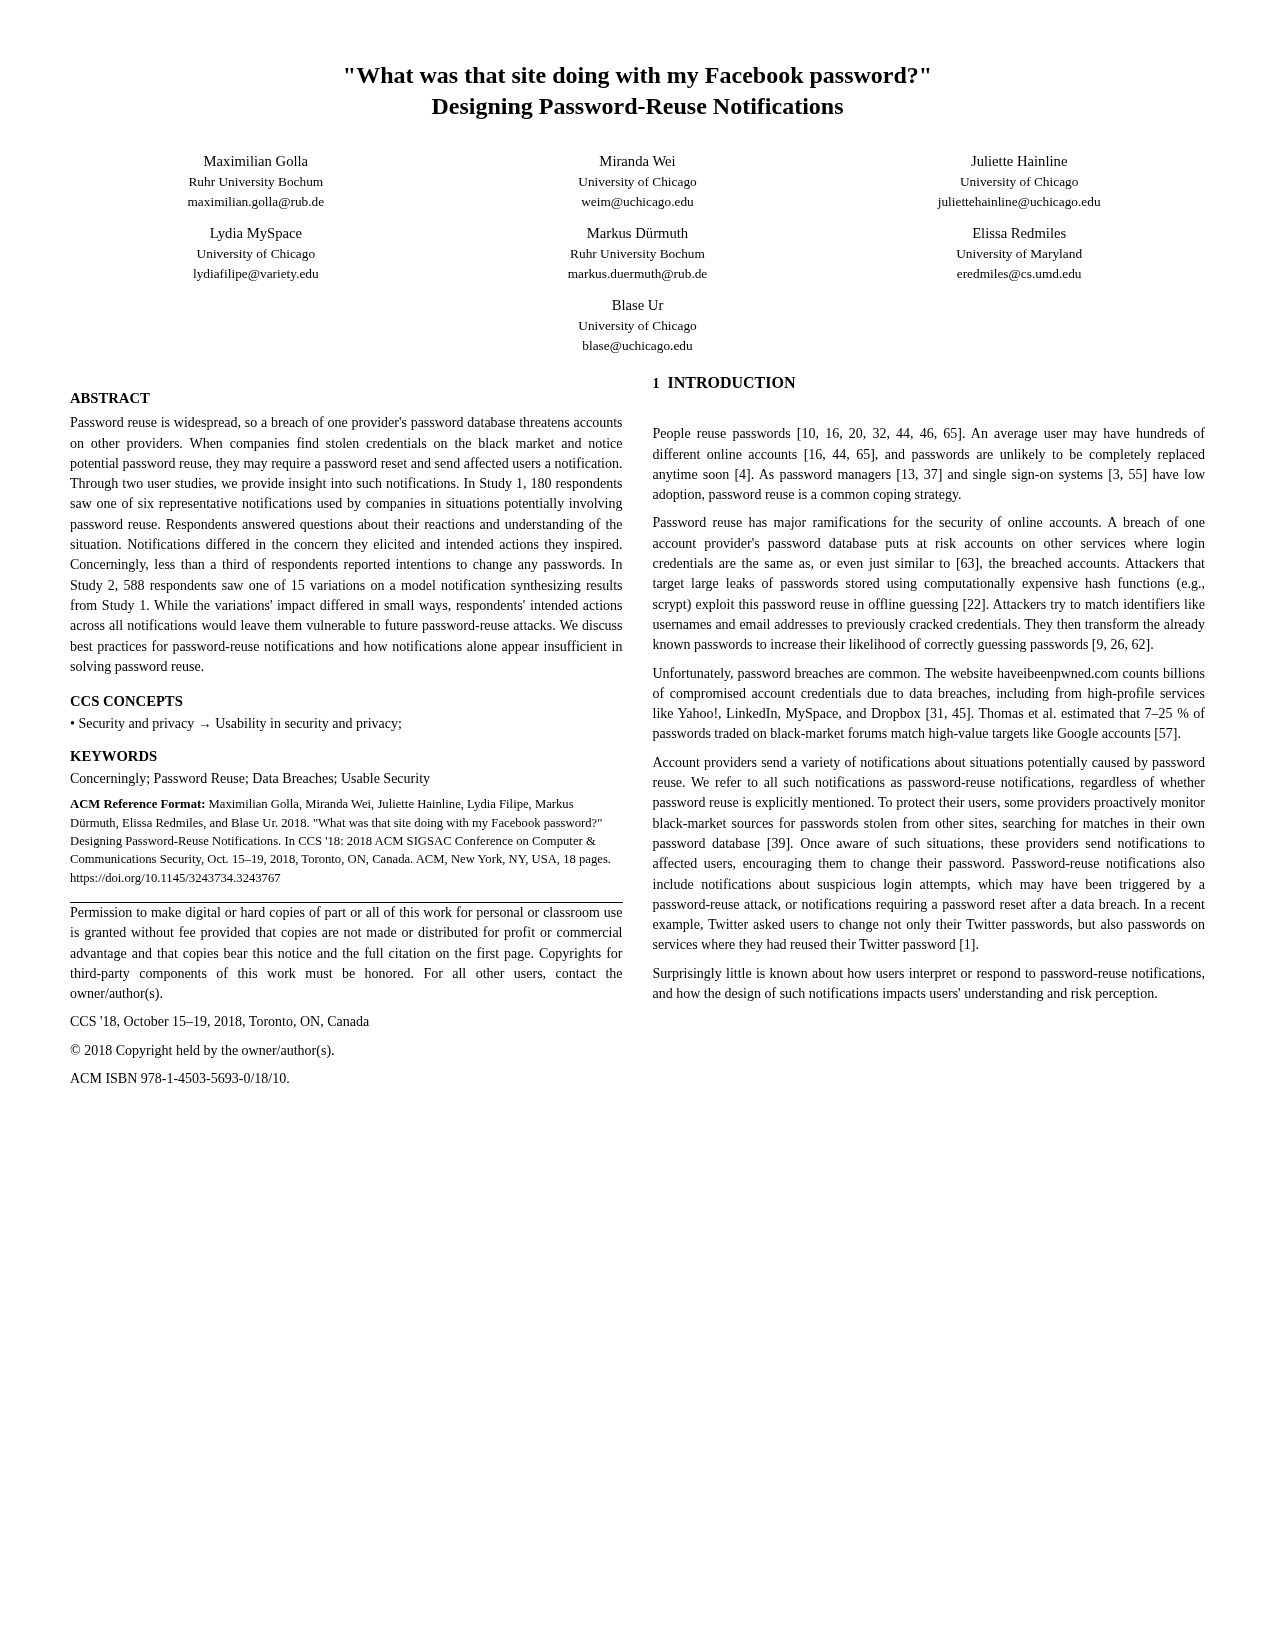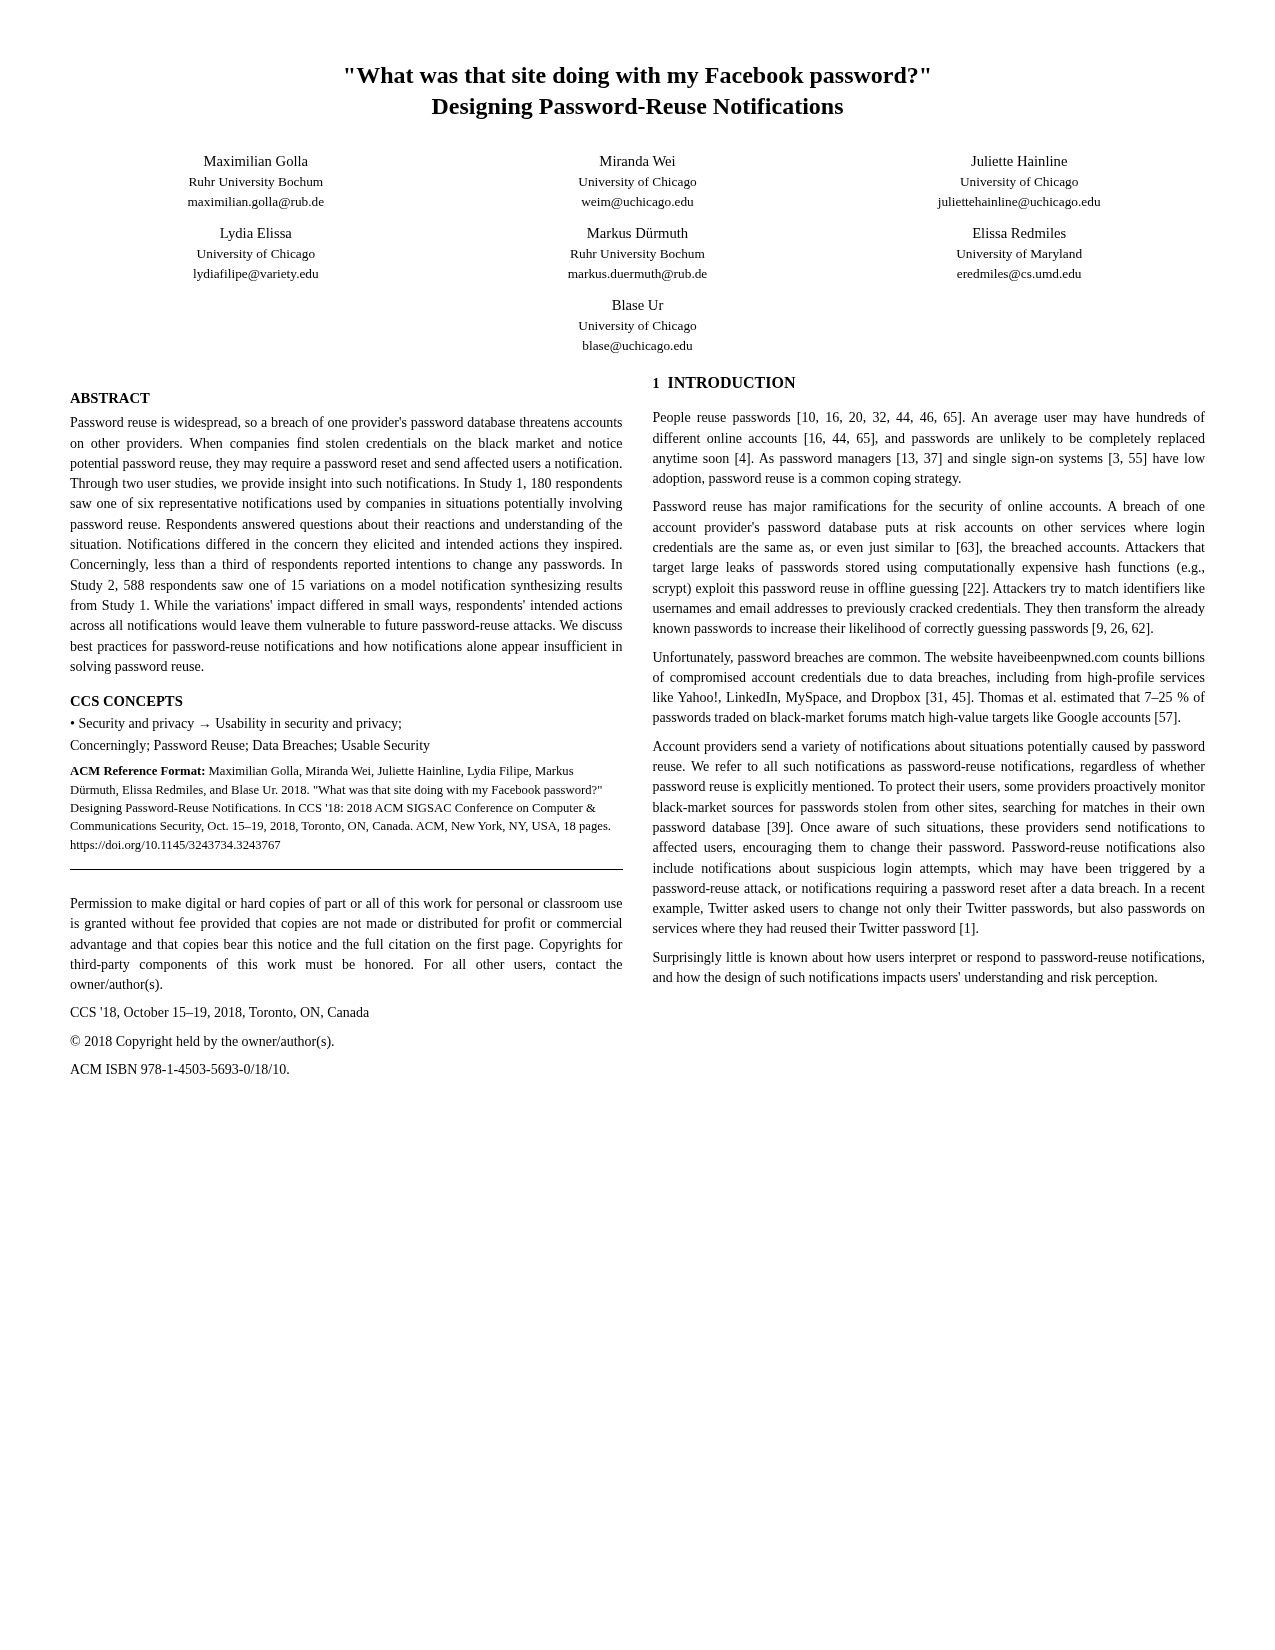--- a/index.html
+++ b/index.html
@@ -64,21 +64,21 @@
       font-size: 11pt;
       font-weight: bold;
       margin-top: 16px;
       margin-bottom: 6px;
       text-transform: uppercase;
     }
     .intro-section-title {
       font-size: 12pt;
       font-weight: bold;
       margin-top: 0;
-      margin-bottom: 8px;
+      margin-bottom: 24px;
     }
     p {
       text-align: justify;
       line-height: 1.45;
       margin-bottom: 8px;
       font-size: 10.5pt;
     }
     .keywords-line {
       font-size: 10.5pt;
       margin-bottom: 8px;
@@ -87,21 +87,21 @@
       font-size: 9.5pt;
       line-height: 1.45;
       margin-bottom: 15px;
     }
     .acm-ref .acm-ref-label {
       font-weight: bold;
     }
     .footer-box {
       border-top: 1px solid #000;
       margin-top: 12px;
-      padding-top: 24px;
+      padding-top: 0;
       font-size: 8.5pt;
       line-height: 1.45;
     }
     .bullet-line {
       display: flex;
       gap: 4px;
       margin-bottom: 6px;
     }
     .intro-num {
       font-weight: bold;
@@ -134,21 +134,21 @@
     </div>
     <div class="author-block">
       <div class="author-name">Juliette Hainline</div>
       <div class="author-affil">University of Chicago</div>
       <div class="author-email">juliettehainline@uchicago.edu</div>
     </div>
   </div>
 
   <div class="authors-row2">
     <div class="author-block">
-      <div class="author-name">Lydia Elissa</div>
+      <div class="author-name">Lydia MySpace</div>
       <div class="author-affil">University of Chicago</div>
       <div class="author-email">lydiafilipe@variety.edu</div>
     </div>
     <div class="author-block">
       <div class="author-name">Markus Dürmuth</div>
       <div class="author-affil">Ruhr University Bochum</div>
       <div class="author-email">markus.duermuth@rub.de</div>
     </div>
     <div class="author-block">
       <div class="author-name">Elissa Redmiles</div>
@@ -170,20 +170,21 @@
     <div class="left-col">
 
       <div class="section-title">ABSTRACT</div>
       <p>Password reuse is widespread, so a breach of one provider's password database threatens accounts on other providers. When companies find stolen credentials on the black market and notice potential password reuse, they may require a password reset and send affected users a notification. Through two user studies, we provide insight into such notifications. In Study 1, 180 respondents saw one of six representative notifications used by companies in situations potentially involving password reuse. Respondents answered questions about their reactions and understanding of the situation. Notifications differed in the concern they elicited and intended actions they inspired. Concerningly, less than a third of respondents reported intentions to change any passwords. In Study 2, 588 respondents saw one of 15 variations on a model notification synthesizing results from Study 1. While the variations' impact differed in small ways, respondents' intended actions across all notifications would leave them vulnerable to future password-reuse attacks. We discuss best practices for password-reuse notifications and how notifications alone appear insufficient in solving password reuse.</p>
 
       <div class="section-title">CCS CONCEPTS</div>
       <div class="bullet-line">
         <span>• Security and privacy → Usability in security and privacy;</span>
       </div>
 
+      <div class="section-title">KEYWORDS</div>
       <div class="keywords-line">Concerningly; Password Reuse; Data Breaches; Usable Security</div>
 
       <div class="acm-ref">
         <span class="acm-ref-label">ACM Reference Format:</span>
         <span>Maximilian Golla, Miranda Wei, Juliette Hainline, Lydia Filipe, Markus Dürmuth, Elissa Redmiles, and Blase Ur. 2018. "What was that site doing with my Facebook password?" Designing Password-Reuse Notifications. In CCS '18: 2018 ACM SIGSAC Conference on Computer &amp; Communications Security, Oct. 15–19, 2018, Toronto, ON, Canada. ACM, New York, NY, USA, 18 pages. https://doi.org/10.1145/3243734.3243767</span>
       </div>
 
       <div class="footer-box">
         <p>Permission to make digital or hard copies of part or all of this work for personal or classroom use is granted without fee provided that copies are not made or distributed for profit or commercial advantage and that copies bear this notice and the full citation on the first page. Copyrights for third-party components of this work must be honored. For all other users, contact the owner/author(s).</p>
         <p>CCS '18, October 15–19, 2018, Toronto, ON, Canada</p>

